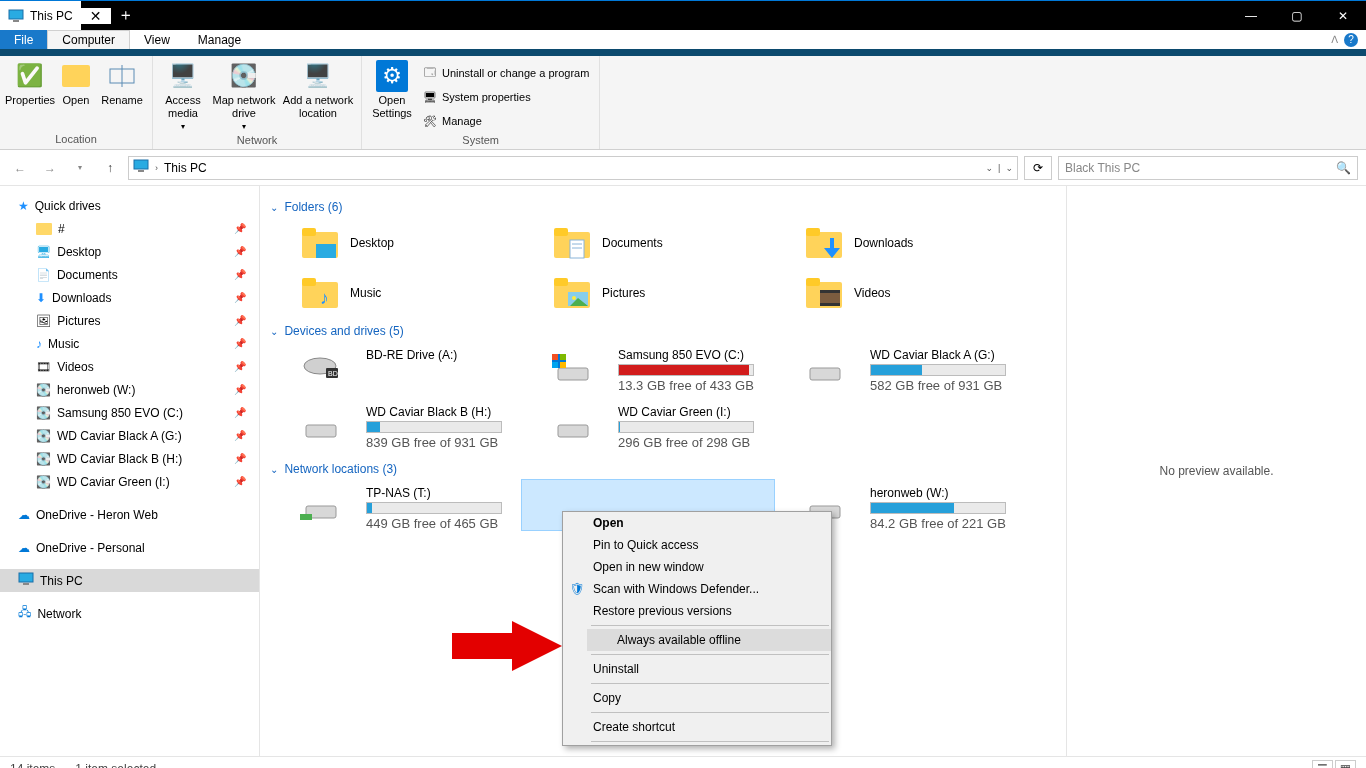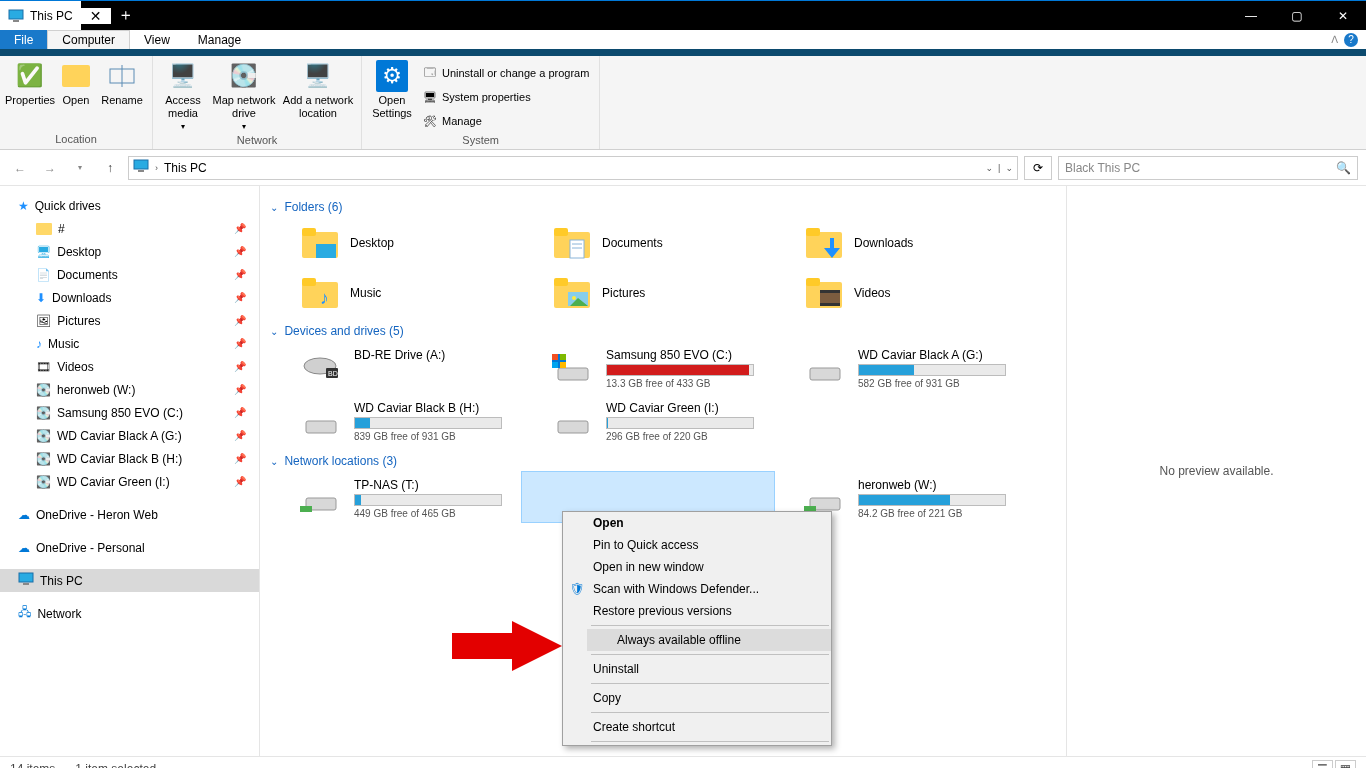--- a/index.html
+++ b/index.html
@@ -37,27 +37,27 @@
   .side-item.indent { padding-left:36px;}
   .side-item .pin { position:absolute; right:12px; color:#888; font-size:10px;}
   .side-item.selected { background:#d9d9d9;}
   .side-spacer { height:10px;}
   .content { flex:1; padding:8px 10px; overflow:hidden; position:relative;}
   .section-header { color:#1565c0; font-size:12px; display:flex; align-items:center; gap:6px; margin:6px 0 4px 0;}
   .section-header .chev { font-size:10px;}
   .folder-grid { display:flex; flex-wrap:wrap; }
   .folder-item { width:252px; height:50px; display:flex; align-items:center; gap:10px; padding-left:30px;}
   .folder-icon { width:40px; height:40px; display:flex; align-items:center; justify-content:center;}
-  .drive-item { width:252px; display:flex; gap:14px; padding:6px 0 6px 30px;}
+  .drive-item { width:252px; display:flex; gap:26px; padding:6px 0 6px 30px;}
   .drive-icon { width:40px; height:36px; display:flex; align-items:flex-end; justify-content:center;}
   .drive-info { flex:1; padding-right:20px;}
   .drive-name { font-size:12px; margin-bottom:2px; white-space:nowrap;}
   .drive-bar { height:12px; border:1px solid #bcbcbc; background:#eaeaea; position:relative; margin-bottom:2px;}
   .drive-bar-fill { position:absolute; left:0; top:0; bottom:0; }
-  .drive-free { font-size:10px; color:#555;}
+  .drive-free { font-size:13px; color:#555;}
   .drive-item.selected { background:#cce8ff; outline:1px solid #99d1ff;}
   .preview-pane { width:300px; border-left:1px solid #e5e5e5; display:flex; align-items:center; justify-content:center; color:#555;}
   .statusbar { height:24px; border-top:1px solid #e5e5e5; display:flex; align-items:center; padding:0 10px; gap:20px; color:#444;}
   .status-right { margin-left:auto; display:flex; gap:2px;}
   .context-menu { position:absolute; left:562px; top:511px; width:270px; background:#f0f0f0; border:1px solid #a0a0a0; box-shadow:3px 3px 6px rgba(0,0,0,.3); font-size:12px; z-index:100;}
   .ctx-item { height:22px; display:flex; align-items:center; padding-left:30px; position:relative;}
   .ctx-item:hover,.ctx-item.hovered { background:#dcdcdc;margin-left:24px;}
   .ctx-item.bold { font-weight:bold;}
   .ctx-sep { height:1px; background:#c0c0c0; margin:3px 2px 3px 28px;}
   .ctx-icon { position:absolute; left:6px; width:16px; height:16px; display:flex; align-items:center; justify-content:center;}
@@ -424,21 +424,21 @@
         <div class="drive-icon">
             <svg width="40" height="30">
               <rect x="6" y="14" width="30" height="12" rx="2" fill="#d8d8d8" stroke="#999"></rect>
             </svg>
           </div>
         <div class="drive-info">
             <div class="drive-name">WD Caviar Green (I:)</div>
             <div class="drive-bar">
               <div class="drive-bar-fill" style="width:1%;background:#26a0da;"></div>
             </div>
-            <div class="drive-free">296 GB free of 220 GB</div>
+            <div class="drive-free">296 GB free of 298 GB</div>
           </div>
       </div>
     </div>
 
     <div class="section-header">
         <span class="chev">⌄</span>
         <span>Network locations (3)</span>
       </div>
     <div class="folder-grid">
       <div class="drive-item">

